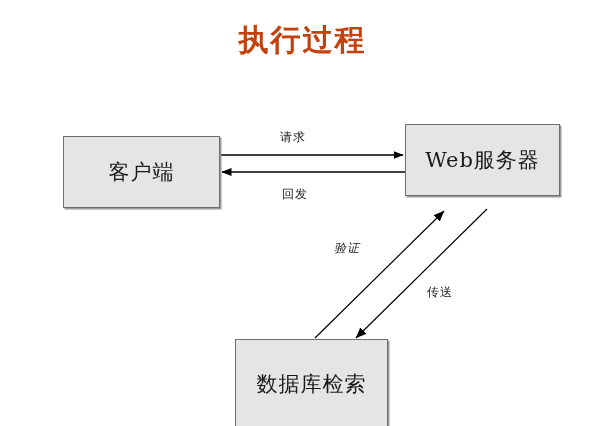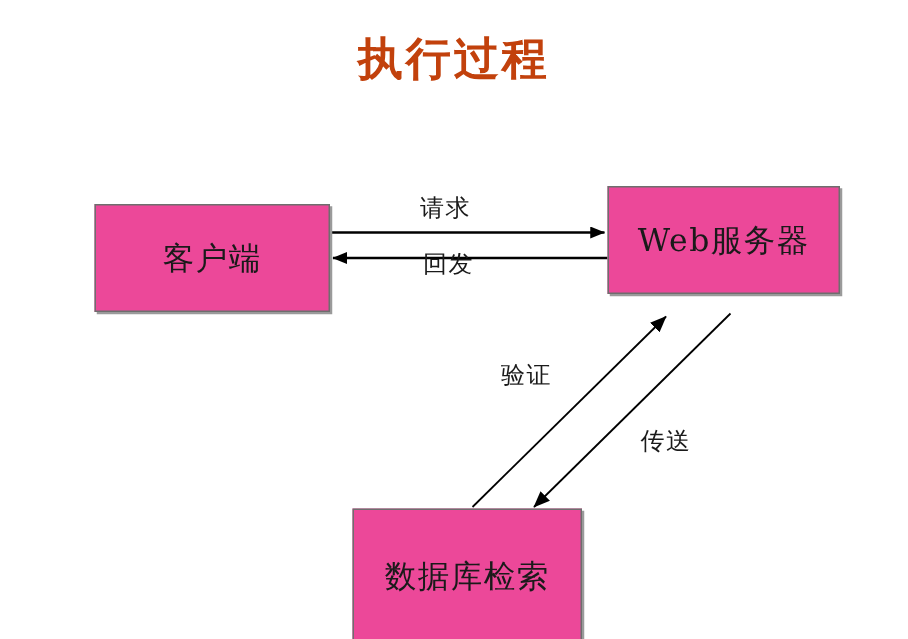--- a/index.html
+++ b/index.html
@@ -24,40 +24,40 @@
   #diagram-svg {
     position: absolute;
     left: 0; top: 0;
     width: 605px;
     height: 426px;
     display: block;
   }
   .node-box {
     position: absolute;
     box-sizing: border-box;
-    background: #ec4899;
+    background: #e5e5e5;
     border: 1px solid #6e6e6e;
     box-shadow: 1.5px 1.5px 0 0 #9a9a9a;
     display: flex;
     align-items: center;
     justify-content: center;
   }
   .node-label {
     font-family: "DejaVu Serif", "Liberation Serif", serif;
     font-size: 21px;
     line-height: 1;
     letter-spacing: 1px;
     color: #1a1a1a;
     white-space: nowrap;
     user-select: none;
   }
   .edge-label {
     position: absolute;
     font-family: "DejaVu Serif", "Liberation Serif", serif;
-    font-size: 16px;
+    font-size: 12px;
     line-height: 1;
     letter-spacing: 1px;
     color: #1a1a1a;
     white-space: nowrap;
     background: transparent;
     user-select: none;
   }
   #diagram-title {
     position: absolute;
     left: 0;
@@ -71,22 +71,22 @@
     letter-spacing: 2px;
     color: #c2410c;
     user-select: none;
   }
   
   #node-client      { left: 63px;  top: 136px; width: 157px; height: 72px; }
   #node-web-server  { left: 405px; top: 124px; width: 155px; height: 72px; }
   #node-database    { left: 235px; top: 339px; width: 153px; height: 91px; }
   
   #label-request    { left: 280px; top: 131px; }
-  #label-postback   { left: 282px; top: 168px; }
-  #label-verify     { left: 334px; top: 242px; }
+  #label-postback   { left: 282px; top: 188px; }
+  #label-verify     { left: 334px; top: 242px; font-style: italic; }
   #label-transmit   { left: 427px; top: 286px; }
 </style>
 </head>
 <body>
 
 <div id="diagram-root">
 
   <svg id="diagram-svg" viewBox="0 0 605 426" xmlns="http://www.w3.org/2000/svg">
     <defs>
       <marker id="arrowhead-right" markerWidth="10" markerHeight="8" refX="9.5" refY="4" orient="auto" markerUnits="userSpaceOnUse">

